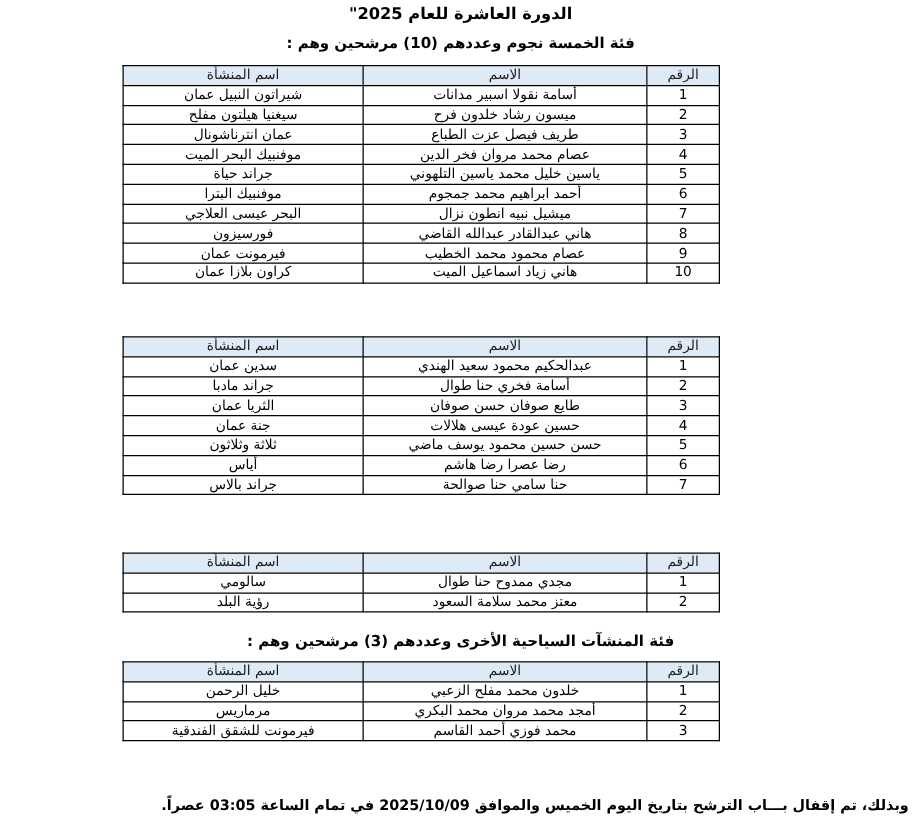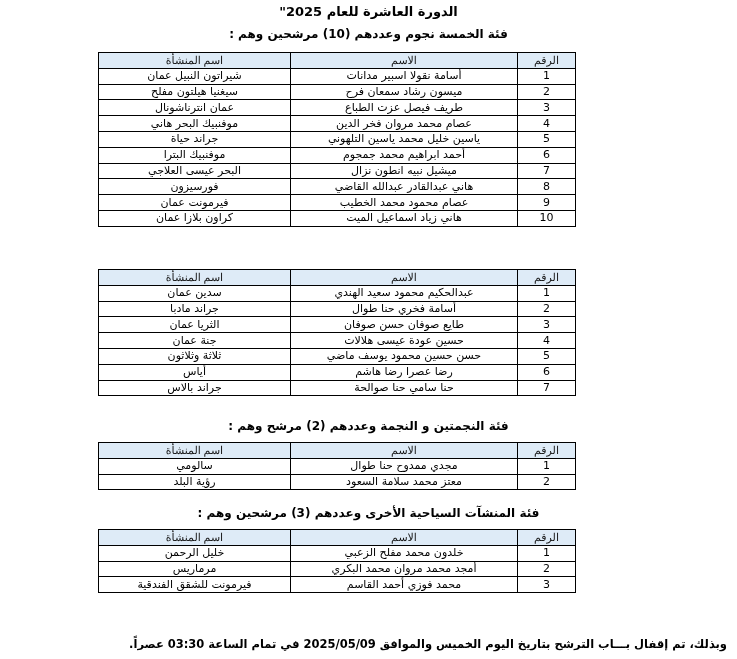--- a/index.html
+++ b/index.html
@@ -40,21 +40,20 @@
   table.cands th, table.cands td {
     border:1px solid #000;
     font-size:11px; font-weight:normal;
     text-align:center; vertical-align:middle;
     height:15.8px; line-height:1.1;
     padding:0 2px; overflow:hidden; white-space:nowrap;
   }
   table.cands thead th {
     background:var(--header-bg, #DEEBF7);
     color:#1a1a1a;
-    font-family:Liberation Serif, serif;
   }
   .col-num { width:58px; }
   .col-name { width:227px; }
   .col-est { width:192px; }
 
   .closing-note {
     position:absolute; top:637px; right:10px;
     direction:rtl; text-align:right;
     font-size:11.5px; font-weight:bold; white-space:nowrap;
   }
@@ -81,32 +80,32 @@
       </tr>
     </thead>
     <tbody>
       <tr>
         <td>1</td>
         <td>أسامة نقولا اسبير مدانات</td>
         <td>شيراتون النبيل عمان</td>
       </tr>
       <tr>
         <td>2</td>
-        <td>ميسون رشاد سمعان فرح</td>
+        <td>ميسون رشاد خلدون فرح</td>
         <td>سيغنيا هيلتون مفلح</td>
       </tr>
       <tr>
         <td>3</td>
         <td>طريف فيصل عزت الطباع</td>
         <td>عمان انترناشونال</td>
       </tr>
       <tr>
         <td>4</td>
         <td>عصام محمد مروان فخر الدين</td>
-        <td>موفنبيك البحر هاني</td>
+        <td>موفنبيك البحر الميت</td>
       </tr>
       <tr>
         <td>5</td>
         <td>ياسين خليل محمد ياسين التلهوني</td>
         <td>جراند حياة</td>
       </tr>
       <tr>
         <td>6</td>
         <td>أحمد ابراهيم محمد جمجوم</td>
         <td>موفنبيك البترا</td>
@@ -179,21 +178,20 @@
         <td>أياس</td>
       </tr>
       <tr>
         <td>7</td>
         <td>حنا سامي حنا صوالحة</td>
         <td>جراند بالاس</td>
       </tr>
     </tbody>
   </table>
 
-  <div class="section-title st-3">فئة النجمتين و النجمة وعددهم (2) مرشح وهم :</div>
   <table class="cands tb-3">
     <colgroup>
         <col class="col-num">
         <col class="col-name">
         <col class="col-est">
       </colgroup>
     <thead>
       <tr>
         <th>الرقم</th>
         <th>الاسم</th>
@@ -240,15 +238,15 @@
         <td>مرماريس</td>
       </tr>
       <tr>
         <td>3</td>
         <td>محمد فوزي أحمد القاسم</td>
         <td>فيرمونت للشقق الفندقية</td>
       </tr>
     </tbody>
   </table>
 
-  <div class="closing-note">وبذلك، تم إقفال بـــاب الترشح بتاريخ اليوم الخميس والموافق 2025/05/09 في تمام الساعة 03:30 عصراً.</div>
+  <div class="closing-note">وبذلك، تم إقفال بـــاب الترشح بتاريخ اليوم الخميس والموافق 2025/10/09 في تمام الساعة 03:05 عصراً.</div>
 
 </div>
 
 </body></html>

